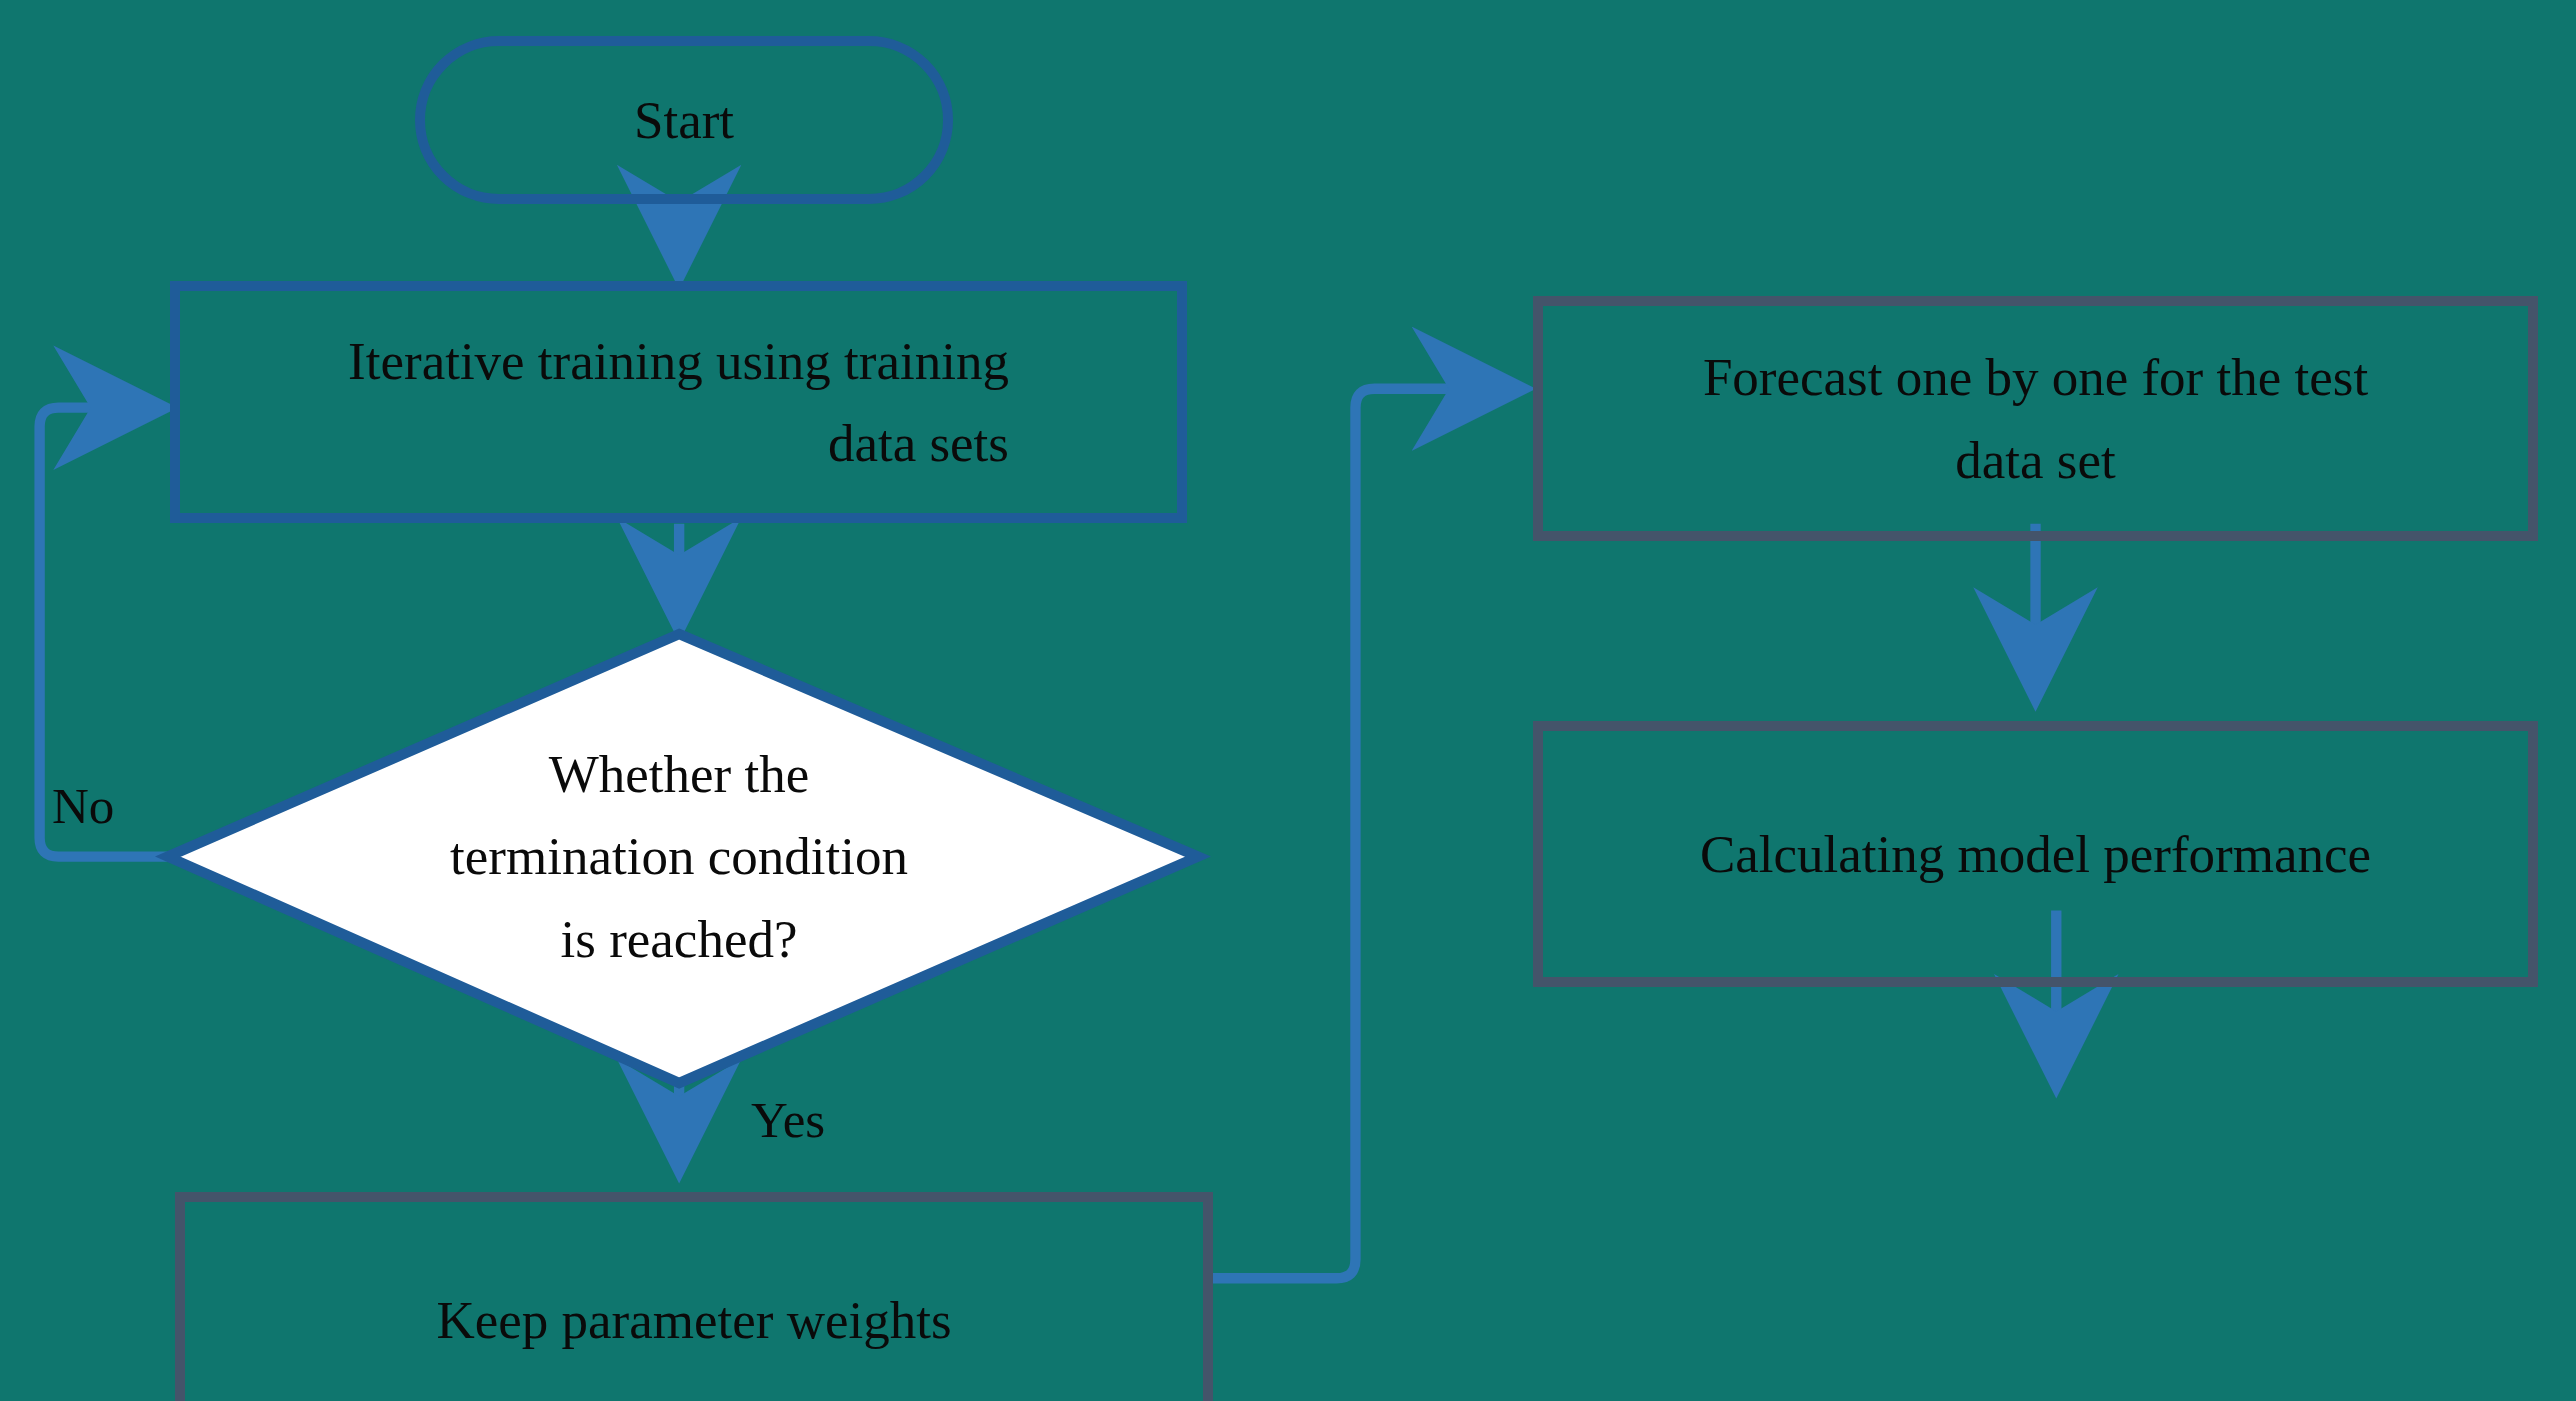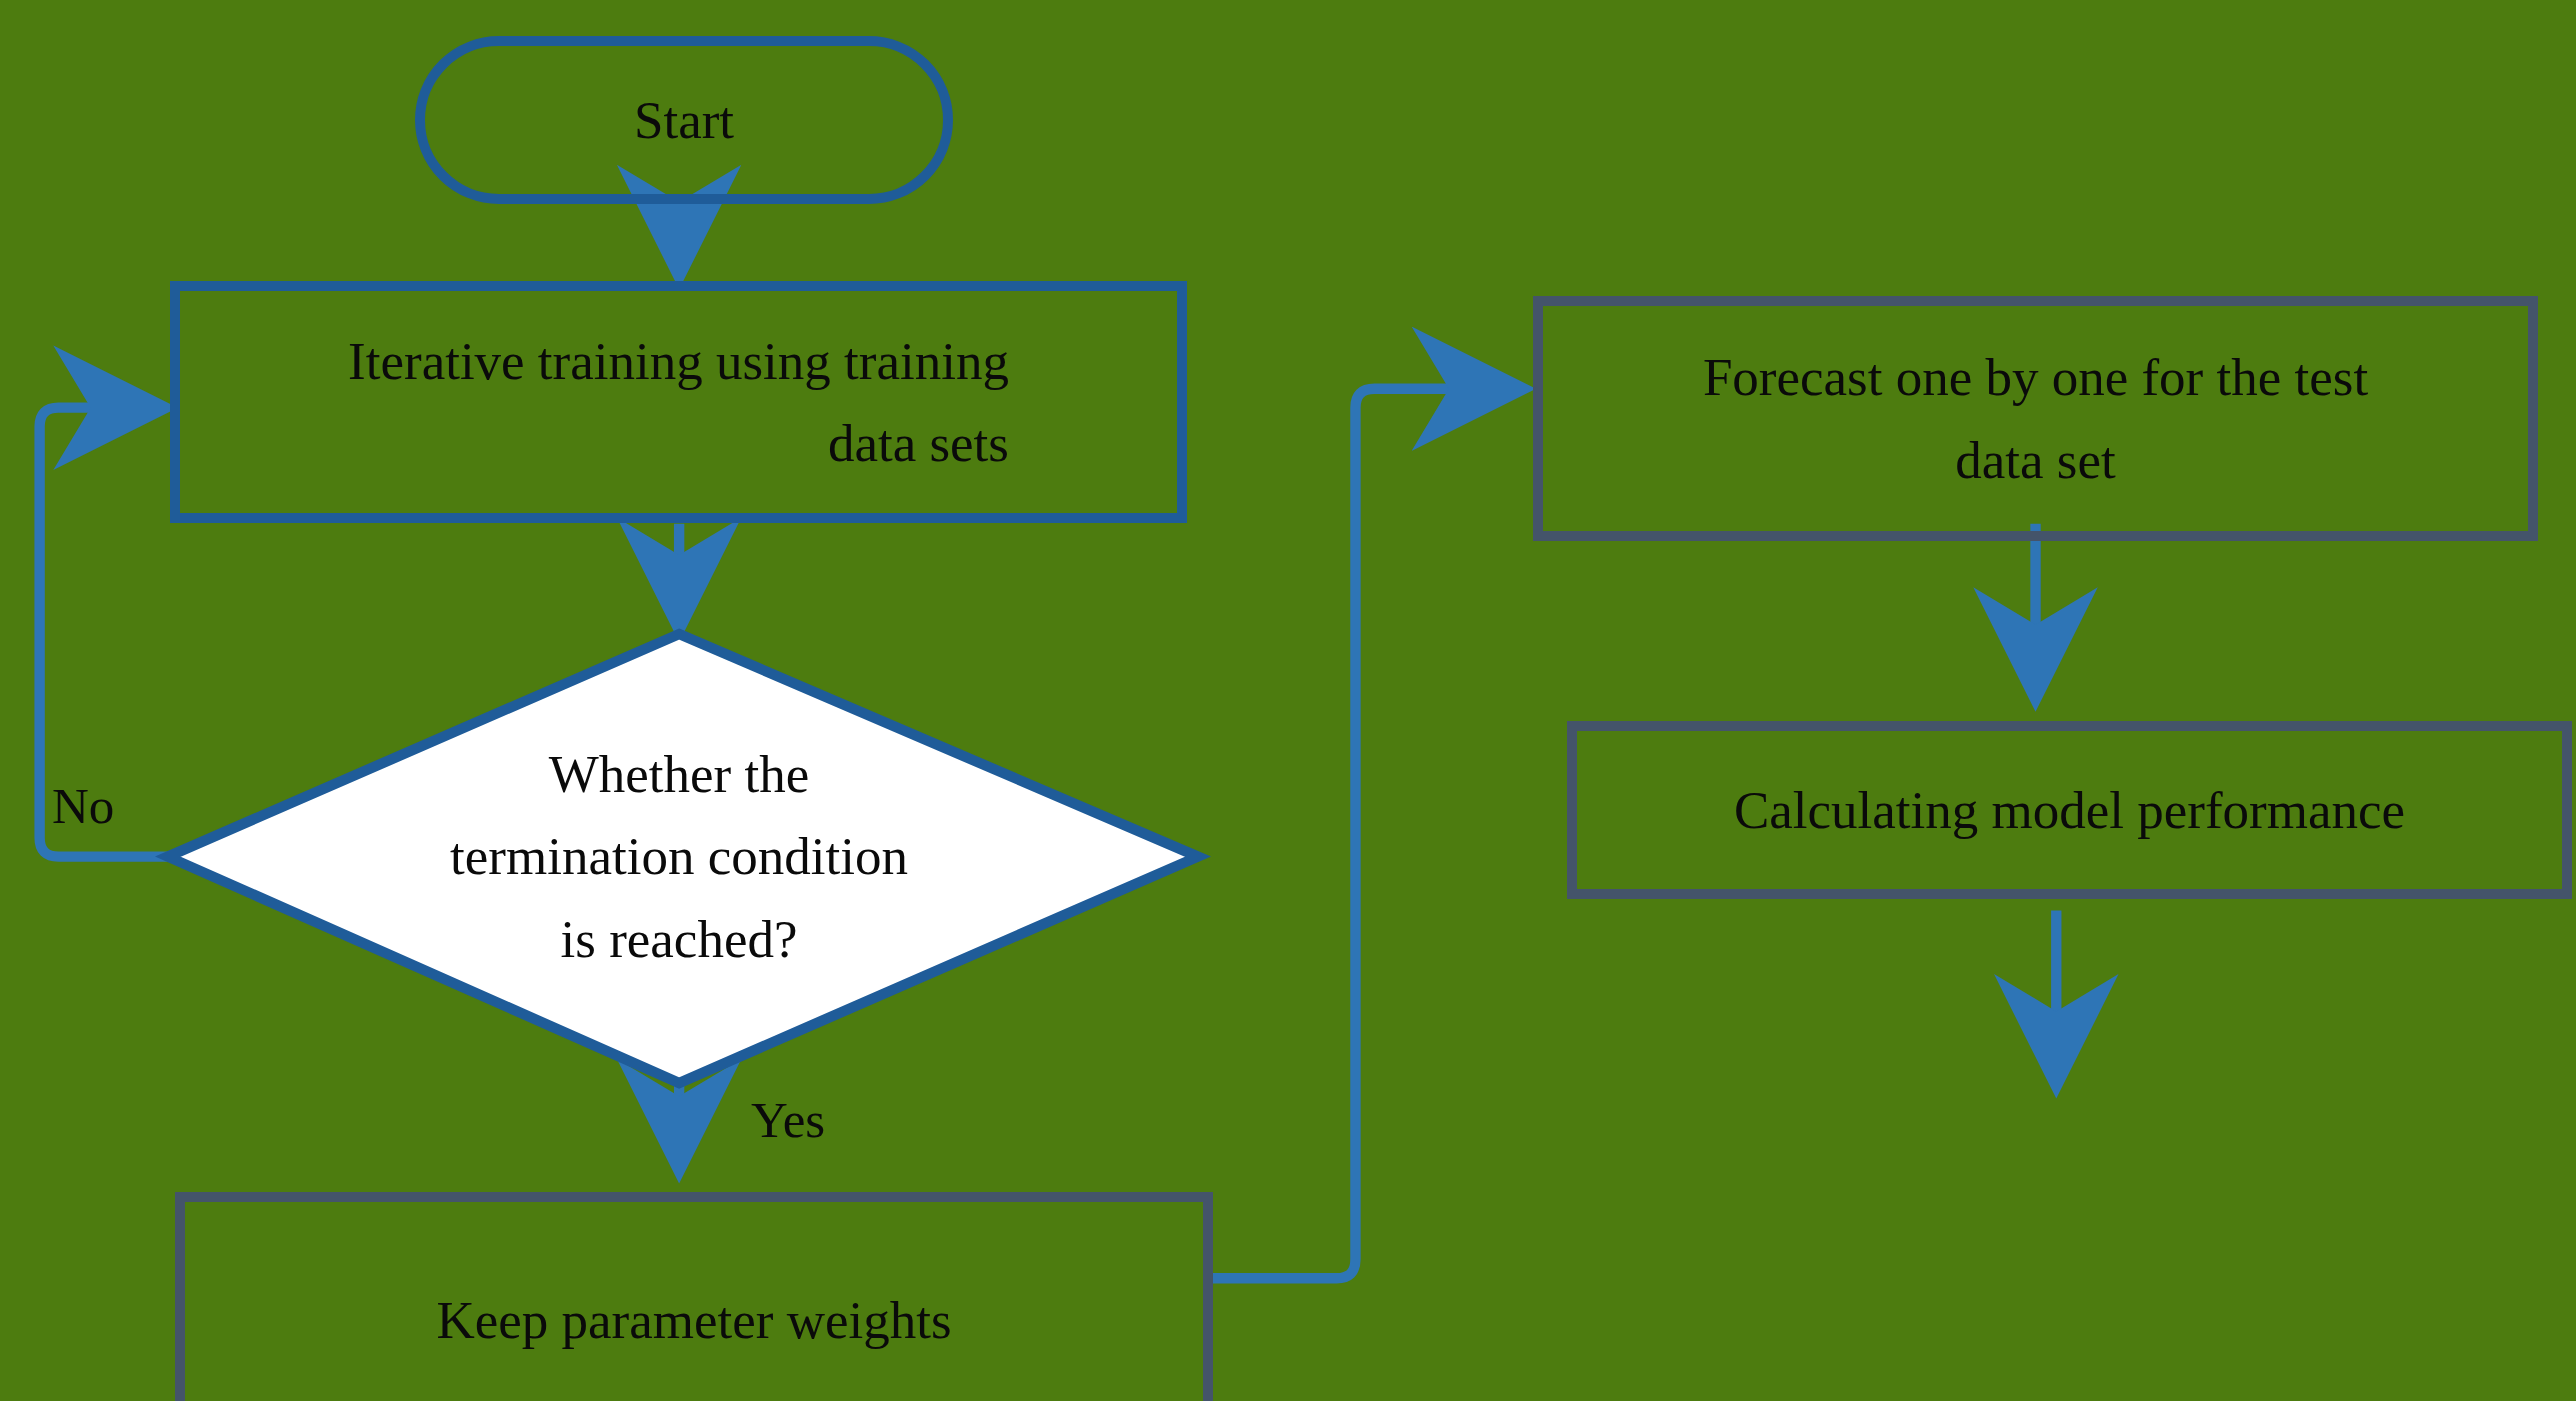--- a/index.html
+++ b/index.html
@@ -1,17 +1,17 @@
 <!DOCTYPE html>
 <html style="font-size:15px"><head>
 <meta charset="utf-8">
 <style>
   html,body{margin:0;padding:0;background:#ffffff;}
   body{width:2576px;height:1402px;font-family:"Liberation Serif","DejaVu Serif",serif;}
-  #stage{position:relative;width:2576px;height:1402px;overflow:hidden;background:#4d7c0f;}
+  #stage{position:relative;width:2576px;height:1402px;overflow:hidden;background:#0f766e;}
   svg.layer{position:absolute;left:0;top:0;width:2576px;height:1402px;}
   .node{position:absolute;display:flex;align-items:center;justify-content:center;
         text-align:center;box-sizing:border-box;background:transparent;color:#0a0a0a;}
   .node .txt{line-height:1.55;padding:0 17px;white-space:pre-line;}
   .term{border:10.4px solid #1F5C99;border-radius:85px;}
   .proc-blue{border:10.4px solid #1F5C99;text-align:right;}
   .proc-slate{border:10.4px solid #44546A;margin-top:18px;}
   .edge-label{position:absolute;color:#0a0a0a;}
   .f54{font-size:51px;}
   .f56{font-size:53px;}
@@ -78,21 +78,21 @@
 
   <div class="node proc-slate" style="left:175px;top:1174px;width:1038px;height:256px;">
     <span class="txt f56">Keep parameter weights</span>
   </div>
 
   <div class="node proc-slate" style="left:1533px;top:278px;width:1005px;height:245px;">
     <span class="txt f56">Forecast one by one for the test
 data set</span>
   </div>
 
-  <div class="node proc-slate" style="left:1567px;top:703px;width:1005px;height:178px;">
+  <div class="node proc-slate" style="left:1533px;top:703px;width:1005px;height:266px;">
     <span class="txt f56">Calculating model performance</span>
   </div>
 
 
   <div class="edge-label f54" style="left:52px;top:777px;">No</div>
 
   <div class="edge-label f54" style="left:751px;top:1091px;">Yes</div>
 
 </div>
 

